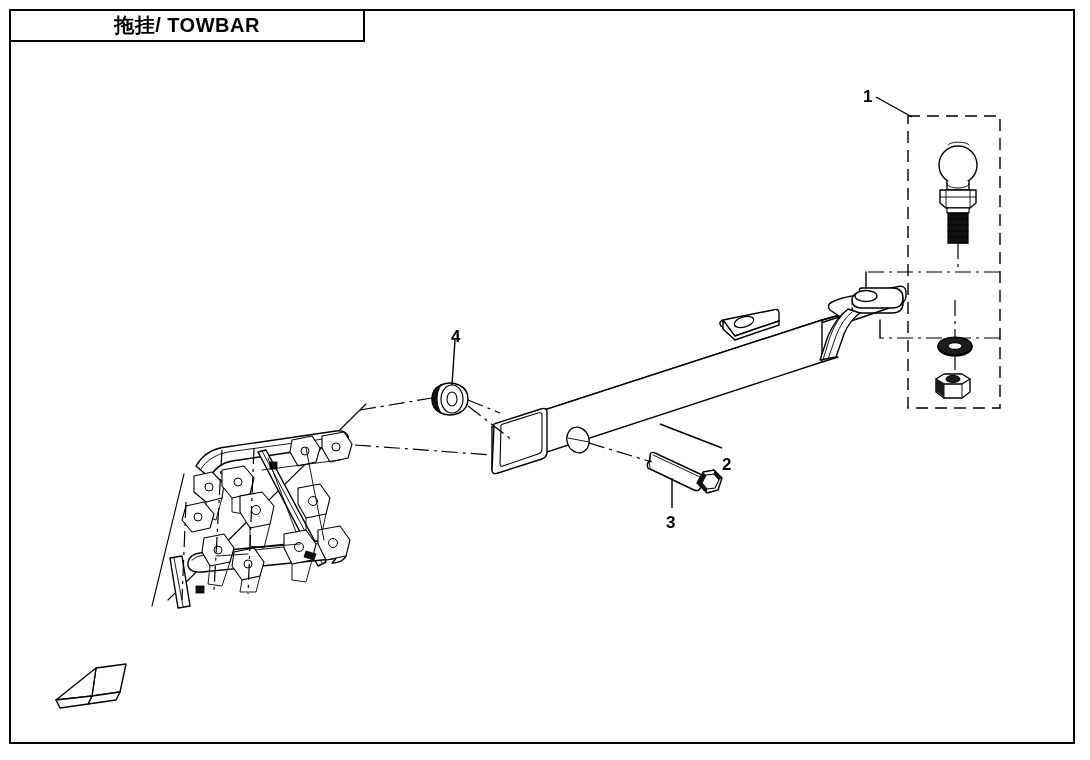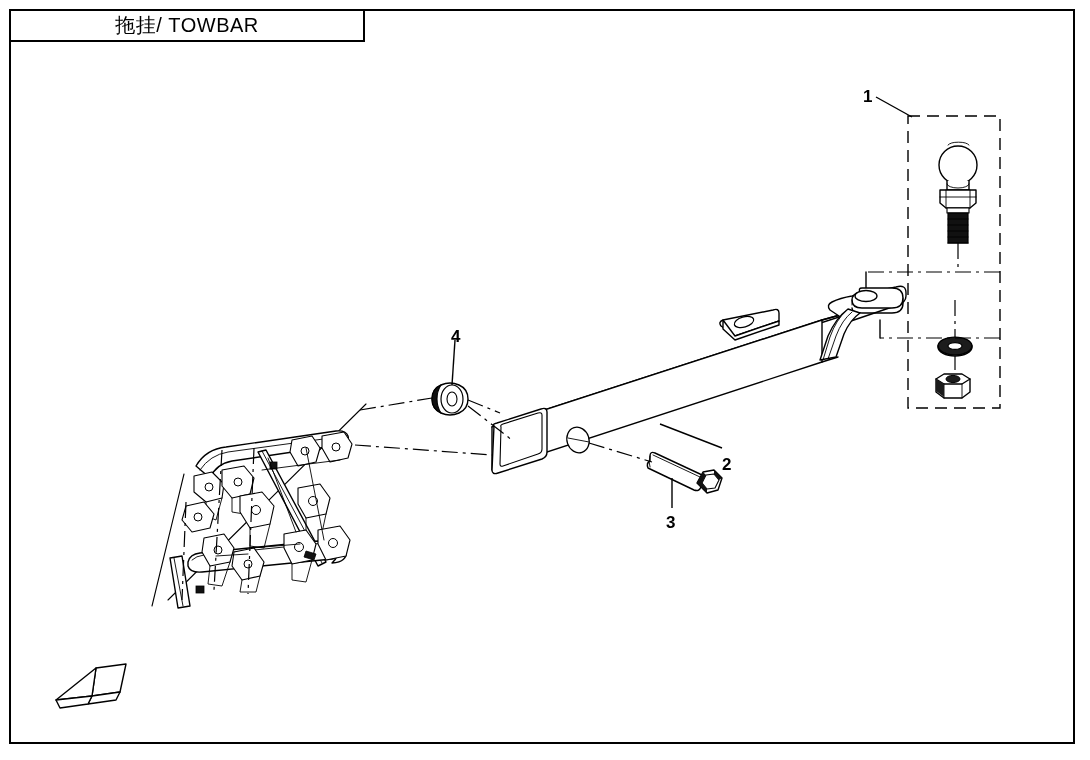--- a/index.html
+++ b/index.html
@@ -34,21 +34,21 @@
     height: 33px;
     border: 2px solid #000000;
     box-sizing: border-box;
     background: #ffffff;
     display: flex;
     align-items: center;
     justify-content: center;
   }
   #title-text {
     font-size: 20px;
-    font-weight: normal;
+    font-weight: bold;
     color: #000000;
     letter-spacing: 0.5px;
     white-space: nowrap;
   }
   .callout {
     position: absolute;
     font-size: 17px;
     font-weight: bold;
     color: #000000;
     line-height: 1;

